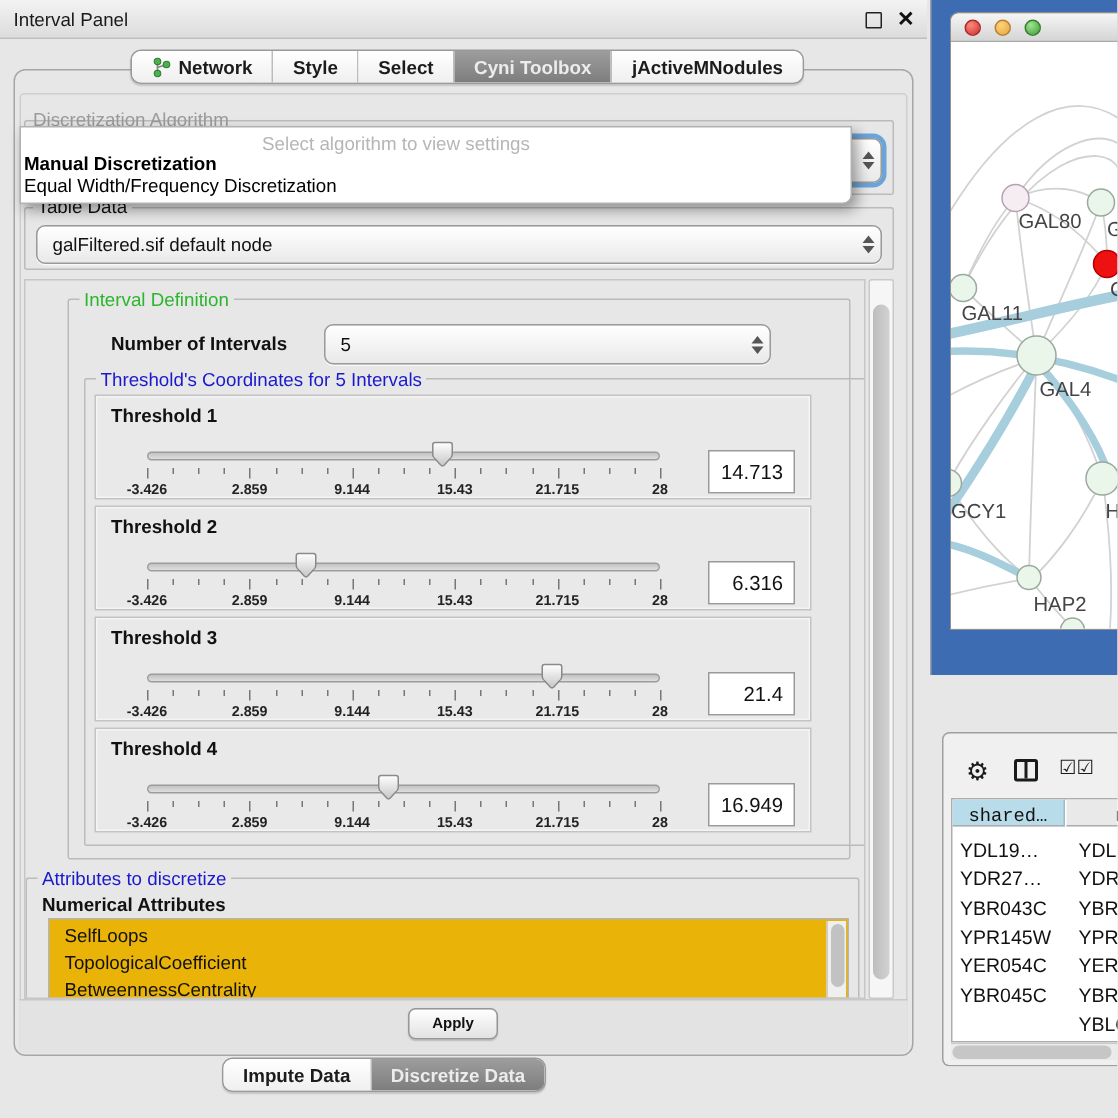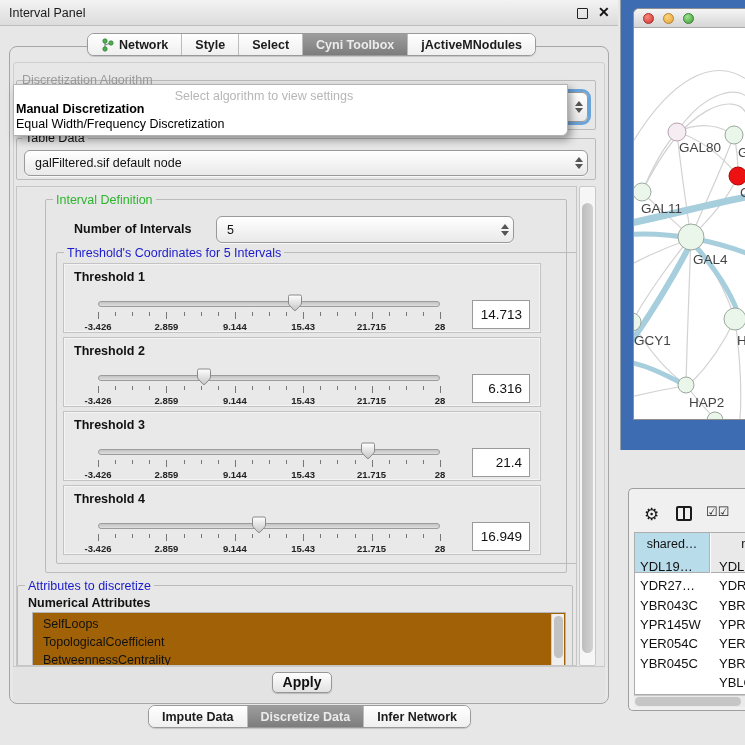--- a/index.html
+++ b/index.html
@@ -69,28 +69,28 @@
     border-radius:4px; background:linear-gradient(#c3c3c3,#dedede); }
   .thr-thumb { position:absolute; top:30px; width:16px; height:18px; }
   .tick { position:absolute; width:1px; background:#777; }
   .tick-label { position:absolute; font-size:9.5px; font-weight:700; color:#222; transform:translateX(-50%); }
   .thr-value { position:absolute; left:408px; top:36px; width:58px; height:29px; background:#fff;
     border:1px solid #9a9a9a; font-size:13.5px; color:#111; text-align:right; line-height:27px; padding-right:7px; }
 
   #attr-group { left:0px; top:398px; width:556px; height:90px; border:1px solid #bbb; }
   #attr-title { color:#1a1acc; }
   #attr-list-label { position:absolute; left:10px; top:10px; font-size:12.5px; font-weight:700; color:#111; }
-  #attr-list { position:absolute; left:14px; top:26px; width:534px; height:54px; background:#a16207; border:1px solid #b5b5b5; overflow:hidden; }
+  #attr-list { position:absolute; left:14px; top:26px; width:534px; height:54px; background:#eab308; border:1px solid #b5b5b5; overflow:hidden; }
   .attr-item { position:absolute; left:10px; font-size:12.5px; color:#111; }
   #attr-scroll { position:absolute; right:1px; top:1px; width:13px; height:52px; background:#efefef; border-left:1px solid #ccc; }
   #attr-scroll-thumb { position:absolute; left:2px; top:2px; width:9px; height:42px; background:#c2c2c2; border-radius:5px; }
 
   #apply-bar { left:13px; top:666px; width:592px; height:36px; background:#e3e3e3; border-top:1px solid #c9c9c9; }
   #apply-btn { left:272px; top:672px; width:60px; height:21px; border:1px solid #979797; border-radius:5px;
-    background:linear-gradient(#ffffff,#e2e2e2); font-size:14px; font-weight:700; color:#111;
+    background:linear-gradient(#ffffff,#e2e2e2); font-size:10px; font-weight:700; color:#111;
     text-align:center; line-height:19px; box-shadow:0 1px 1px rgba(0,0,0,.18); }
 
   
   #blue-bg { left:620px; top:0; width:125px; height:450px; background:#3e6cb2; border-left:1px solid #98a0ac; }
   #net-window { left:633px; top:8px; width:112px; height:412px; background:#fff; border:1px solid #8f8f8f;
     border-right:none; border-radius:6px 0 0 0; overflow:hidden; }
   #net-titlebar { left:0; top:0; width:112px; height:19px; background:linear-gradient(#f5f5f5,#d5d5d5); border-bottom:1px solid #aaa; }
   .light { position:absolute; top:4px; width:11px; height:11px; border-radius:50%; }
   #net-canvas { left:0; top:20px; width:112px; height:392px; background:#fff; }
 
@@ -98,22 +98,22 @@
   #tablepanel-title { left:16px; top:10px; font-size:12.5px; color:#1a1a1a; position:absolute; }
   #table-window { left:628px; top:488px; width:117px; height:223px; background:#f0f0f0; border:1px solid #9f9f9f;
     border-right:none; border-radius:5px 0 0 5px; }
   .tp-icon { position:absolute; top:15px; color:#1a1a1a; }
   #tp-gear { left:15px; font-size:17px; }
   #tp-columns { left:47px; top:17px; width:16px; height:15px; border:2px solid #1a1a1a; border-radius:2px; }
   #tp-columns:before { content:""; position:absolute; left:5px; top:0; width:2px; height:11px; background:#1a1a1a; }
   .tp-check { font-size:13px; }
   #tp-check1 { left:77px; }
   #tp-table { position:absolute; left:5px; top:43px; width:112px; height:163px; background:#fff; border:1px solid #adadad; border-right:none; overflow:hidden; }
-  .th-cell { position:absolute; top:0; height:40px; font-size:12.5px; color:#111; text-align:center; line-height:22px;
-    border-right:1px solid #9fb9c6; border-bottom:1px solid #adadad; }
+  .th-cell { position:absolute; top:0; height:18px; font-size:12.5px; color:#111; text-align:center; line-height:22px;
+    border-right:1px solid #9fb9c6; border-bottom:1px solid #adadad;font-family:Liberation Mono, monospace; }
   .td-text { position:absolute; font-size:13px; color:#111; white-space:nowrap; }
   #tp-hscroll { position:absolute; left:5px; top:206px; width:111px; height:12px; background:#ebebeb; border-top:1px solid #c9c9c9; }
   #tp-hscroll-thumb { position:absolute; left:1px; top:1px; width:106px; height:9px; background:#c6c6c6; border-radius:5px; }
 
   svg text { font-family:"Liberation Sans", sans-serif; }
 </style>
 </head>
 <body>
 
 <div id="root">
@@ -377,23 +377,20 @@
   <div class="abs" id="apply-bar"></div>
   <div class="abs" id="apply-btn">Apply</div>
 
   <div class="abs seg-control" id="bottom-tabs" style="left:148px; top:705px; z-index:10;">
       <div class="seg">
         <span>Impute Data</span>
       </div>
       <div class="seg sel">
         <span>Discretize Data</span>
       </div>
-      <div class="seg">
-        <span>Infer Network</span>
-      </div>
     </div>
 
   <div class="abs" id="algo-popup">
     <div id="popup-prompt">Select algorithm to view settings</div>
     <div id="popup-items">
         <div class="popup-item" style="top: 17px; font-weight: 700;">Manual Discretization</div>
         <div class="popup-item" style="top: 32px; font-weight: 400;">Equal Width/Frequency Discretization</div>
       </div>
   </div>
 

